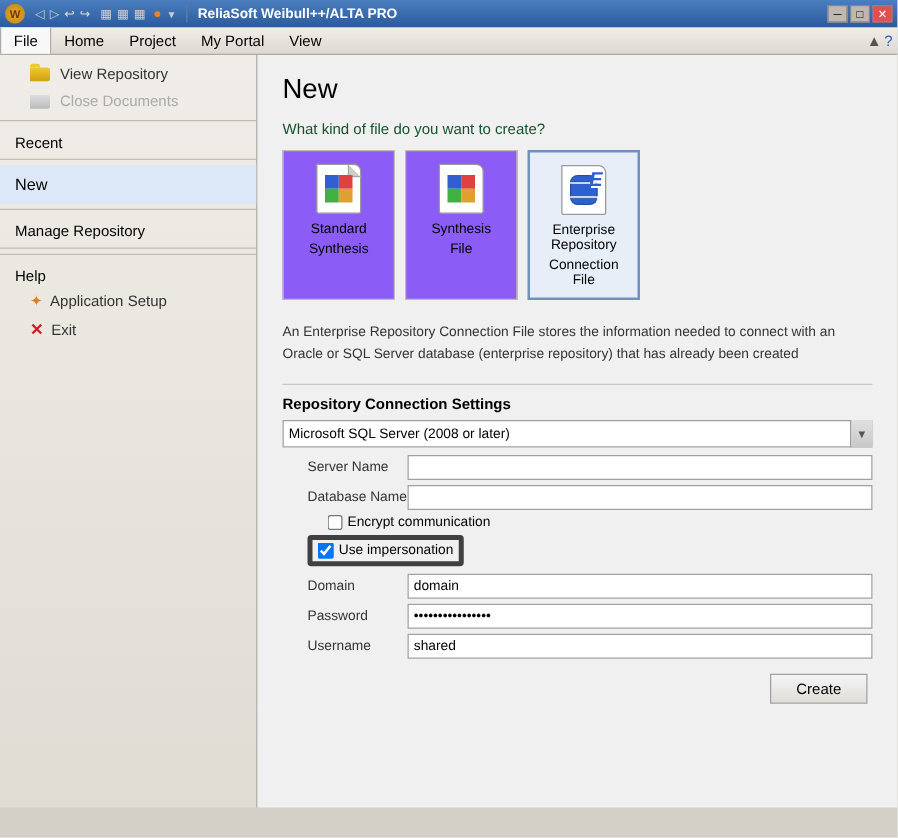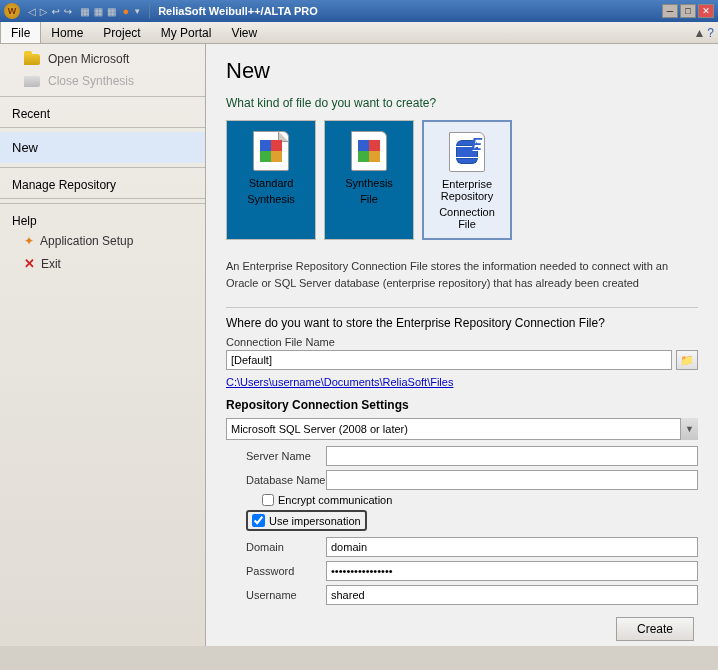--- a/index.html
+++ b/index.html
@@ -141,21 +141,21 @@
     
     .file-types {
       display: flex;
       gap: 8px;
       margin-bottom: 14px;
     }
     .file-card {
       width: 90px;
       padding: 8px 6px;
       border: 1px solid #c0bbb4;
-      background: #0369a1;
+      background: #8b5cf6;
       display: flex; flex-direction: column; align-items: center;
       gap: 4px;
       cursor: pointer;
       font-size: 11px;
       text-align: center;
       color: #000;
     }
     .file-card.selected {
       border: 2px solid #7090c0;
       background: #e8eef8;
@@ -324,24 +324,24 @@
     }
 
     .checkbox-row {
       display: flex; align-items: center; gap: 4px;
       margin-bottom: 4px;
       font-size: 11px;
       padding-left: 16px;
     }
     .checkbox-row input[type="checkbox"] { width: 12px; height: 12px; margin: 0; }
     .impersonation-row {
-      display: flex; align-items: center; gap: 4px;
+      display: flex; gap: 4px;
       margin-bottom: 6px;
       font-size: 11px;
-      border: 2px solid #404040;
+      border: 4px solid #404040;
       border-radius: 3px;
       padding: 2px 4px;
       width: fit-content;
     }
 
     .indent-row {
       display: flex; align-items: center; margin-bottom: 4px; padding-left: 20px;
     }
     .indent-label { width: 80px; font-size: 11px; color: #333; }
 
@@ -403,29 +403,29 @@
 <div class="main-layout">
 
   <div class="sidebar">
 
     <div class="sidebar-sub-item">
       <span style="display:inline-block; width:18px; height:14px; position:relative;">
         <span style="display:inline-block; width:16px; height:11px; background:linear-gradient(to bottom,#f0c830,#d0a010); border-radius:0 2px 2px 0; position:relative; top:2px;">
           <span style="position:absolute; top:-3px; left:0; width:8px; height:3px; background:#f0c830; border-radius:2px 2px 0 0; display:block;"></span>
         </span>
       </span>
-      <span>Open Microsoft</span>
+      <span>View Repository</span>
     </div>
 
     <div class="sidebar-sub-item disabled">
       <span style="display:inline-block; width:18px; height:14px; position:relative;">
         <span style="display:inline-block; width:16px; height:11px; background:linear-gradient(to bottom,#ddd,#bbb); border-radius:0 2px 2px 0; position:relative; top:2px;">
         </span>
       </span>
-      <span>Close Synthesis</span>
+      <span>Close Documents</span>
     </div>
 
     <div class="sidebar-divider"></div>
 
     <div class="sidebar-section-header">
       <span>Recent</span>
     </div>
 
     <div class="sidebar-divider"></div>
 
@@ -512,31 +512,20 @@
         <span>Enterprise Repository</span>
         <span>Connection File</span>
       </div>
 
     </div>
 
     <div class="info-text">An Enterprise Repository Connection File stores the information needed to connect with an Oracle or SQL Server database (enterprise repository) that has already been created</div>
 
     <div class="section-separator"></div>
 
-    <div style="margin-bottom:8px;">
-      <div class="form-section-title" style="font-weight:normal; font-size:12px; margin-bottom:6px;">Where do you want to store the Enterprise Repository Connection File?</div>
-      <div class="form-label">Connection File Name</div>
-      <div class="form-row">
-        <input type="text" class="text-input" value="[Default]" style="">
-        <button class="folder-btn">
-          <span style="font-size:11px;">📁</span>
-        </button>
-      </div>
-      <div class="path-text">C:\Users\username\Documents\ReliaSoft\Files</div>
-    </div>
 
     <div style="margin-bottom:6px;">
       <div class="form-section-title">Repository Connection Settings</div>
     </div>
 
     <div class="form-row">
       <div class="select-wrapper">
         <select class="select-input">
           <option>Microsoft SQL Server (2008 or later)</option>
           <option>Oracle 11g or later</option>

